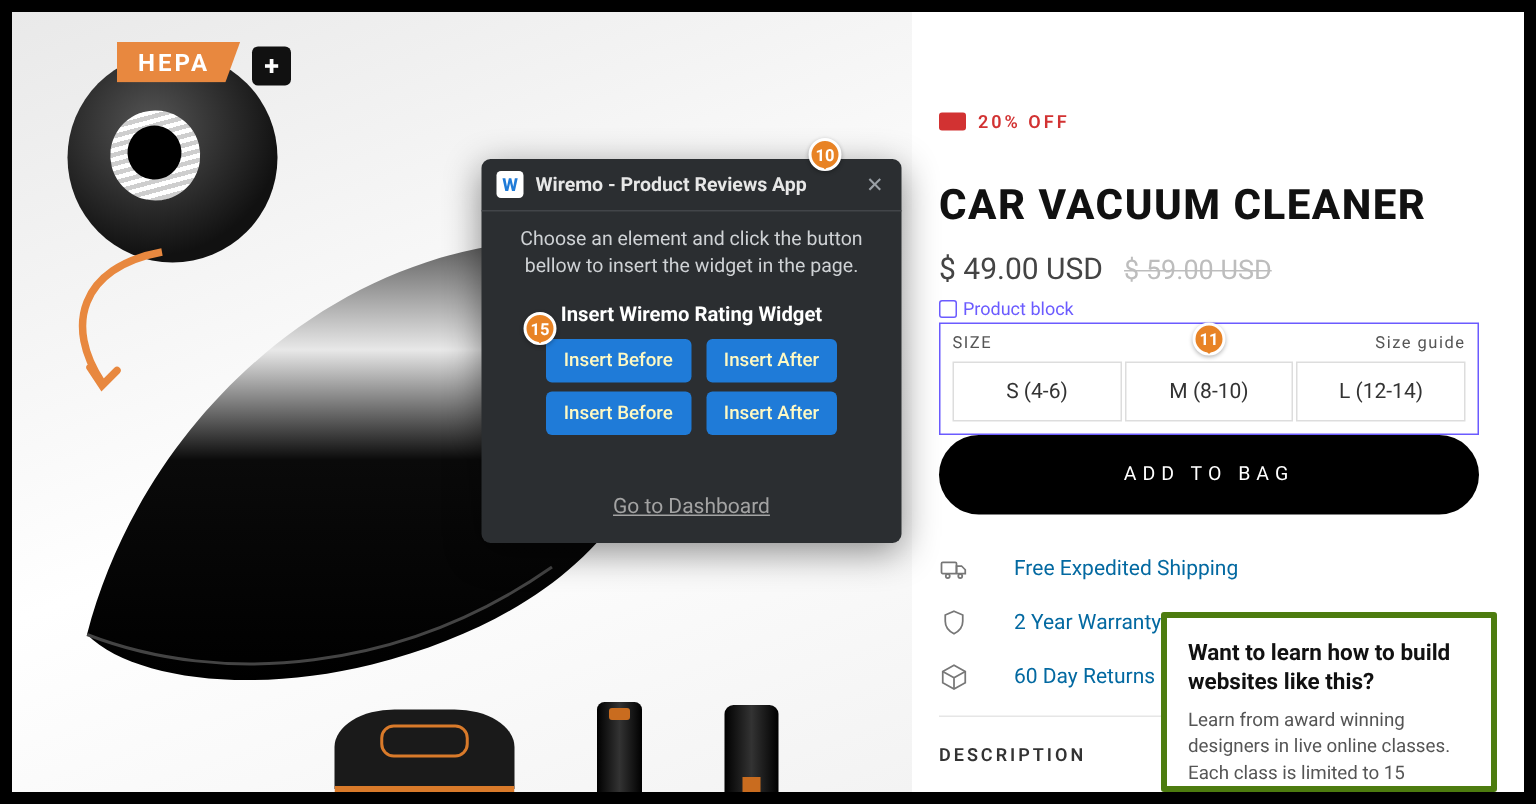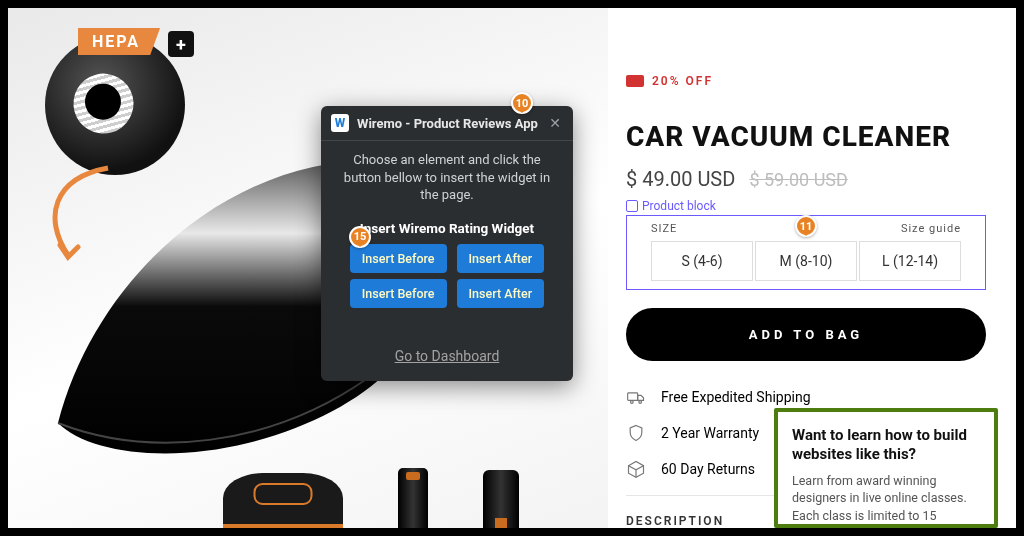--- a/index.html
+++ b/index.html
@@ -29,34 +29,34 @@
   
   .details{flex:1;padding:66px 30px 0 18px;position:relative;color:#111}
   .discount{display:flex;align-items:center;gap:8px;color:#d23232;font-size:12px;letter-spacing:2px;font-weight:600;margin-bottom:32px}
   .discount-icon{width:18px;height:12px;background:#d23232;border-radius:2px;position:relative}
   .title{font-size:28px;font-weight:800;letter-spacing:1px;margin-bottom:14px}
   .price-row{display:flex;align-items:baseline;gap:14px;margin-bottom:8px}
   .price{font-size:20px;color:#444}
   .price-old{font-size:18px;color:#bdbdbd;text-decoration:line-through}
   .block-label{font-size:12px;color:#6b5bff;margin-bottom:2px;display:flex;align-items:center;gap:4px}
   .block-label span.ic{display:inline-block;width:12px;height:12px;border:1px solid #6b5bff;border-radius:2px}
-  .selection{border:1.5px solid #6b5bff;padding:6px 24px 8px;margin-bottom:18px}
+  .selection{border:1.5px solid #6b5bff;padding:6px 8px 8px;}
   .sel-head{display:flex;justify-content:space-between;font-size:11px;color:#555;letter-spacing:1px;margin-bottom:6px}
   .size-row{display:flex;gap:2px}
   .size-opt{flex:1;border:1px solid #ddd;padding:11px 0;text-align:center;font-size:14px;color:#333;background:#fff}
-  .add-bag{width:100%;background:#000;color:#fff;border:none;border-radius:999px;padding:19px 0;font-size:13px;letter-spacing:4px;font-weight:700;margin-bottom:26px}
-  .feat{display:flex;align-items:center;gap:15px;font-size:14px;color:#000000;margin-bottom:16px}
+  .add-bag{width:100%;background:#000;color:#fff;border:none;border-radius:999px;padding:19px 0;font-size:13px;letter-spacing:4px;font-weight:400;margin-bottom:26px}
+  .feat{display:flex;align-items:center;gap:30px;font-size:14px;color:#0369a1;margin-bottom:16px}
   .feat .fi{width:20px;height:20px;display:flex;align-items:center;justify-content:center}
   .feat .fi svg{width:20px;height:20px;stroke:#777;fill:none;stroke-width:1.4}
   .desc-head{font-size:12px;letter-spacing:2px;color:#333;padding:18px 0 6px;border-top:1px solid #e6e6e6;margin-top:10px;font-weight:600}
   .promo-card{position:absolute;right:18px;bottom:0;width:224px;background:#fff;border:4px solid #4d7c0f;padding:14px 14px 0;border-radius:2px}
   .promo-card h4{font-size:15px;font-weight:700;margin-bottom:8px;line-height:1.25}
   .promo-card p{font-size:12.5px;color:#555;line-height:1.4}
   
-  .popup{position:absolute;top:98px;left:313px;width:252px;background:#2b2e31;color:#e7e7e7;border-radius:6px;box-shadow:0 6px 24px rgba(0,0,0,.45);padding:0 0 16px;text-align:center}
+  .popup{position:absolute;top:98px;left:313px;width:280px;background:#2b2e31;color:#e7e7e7;border-radius:6px;box-shadow:0 6px 24px rgba(0,0,0,.45);padding:0 0 16px;text-align:center}
   .pop-head{display:flex;align-items:center;gap:8px;padding:8px 10px;border-bottom:1px solid #424549}
   .pop-logo{width:18px;height:18px;background:#fff;border-radius:3px;display:flex;align-items:center;justify-content:center;color:#1f7bd8;font-weight:800;font-size:12px}
   .pop-title{flex:1;text-align:left;font-size:13px;font-weight:700}
   .pop-close{color:#9aa0a6;font-size:14px;cursor:pointer;padding:0 2px}
   .pop-instr{font-size:13px;color:#cfd2d5;padding:10px 14px 6px;line-height:1.35}
   .pop-section{font-size:13.5px;font-weight:700;color:#fff;margin:10px 0 8px}
   .btn-row{display:flex;gap:10px;justify-content:center;margin-bottom:6px}
   .wbtn{background:#1f7bd8;color:#fef9c3;border:none;border-radius:4px;padding:7px 12px;font-size:12.5px;font-weight:500}
   .dash-link{display:inline-block;color:#a3a3a3;text-decoration:underline;font-size:14px;margin-top:34px}
   

